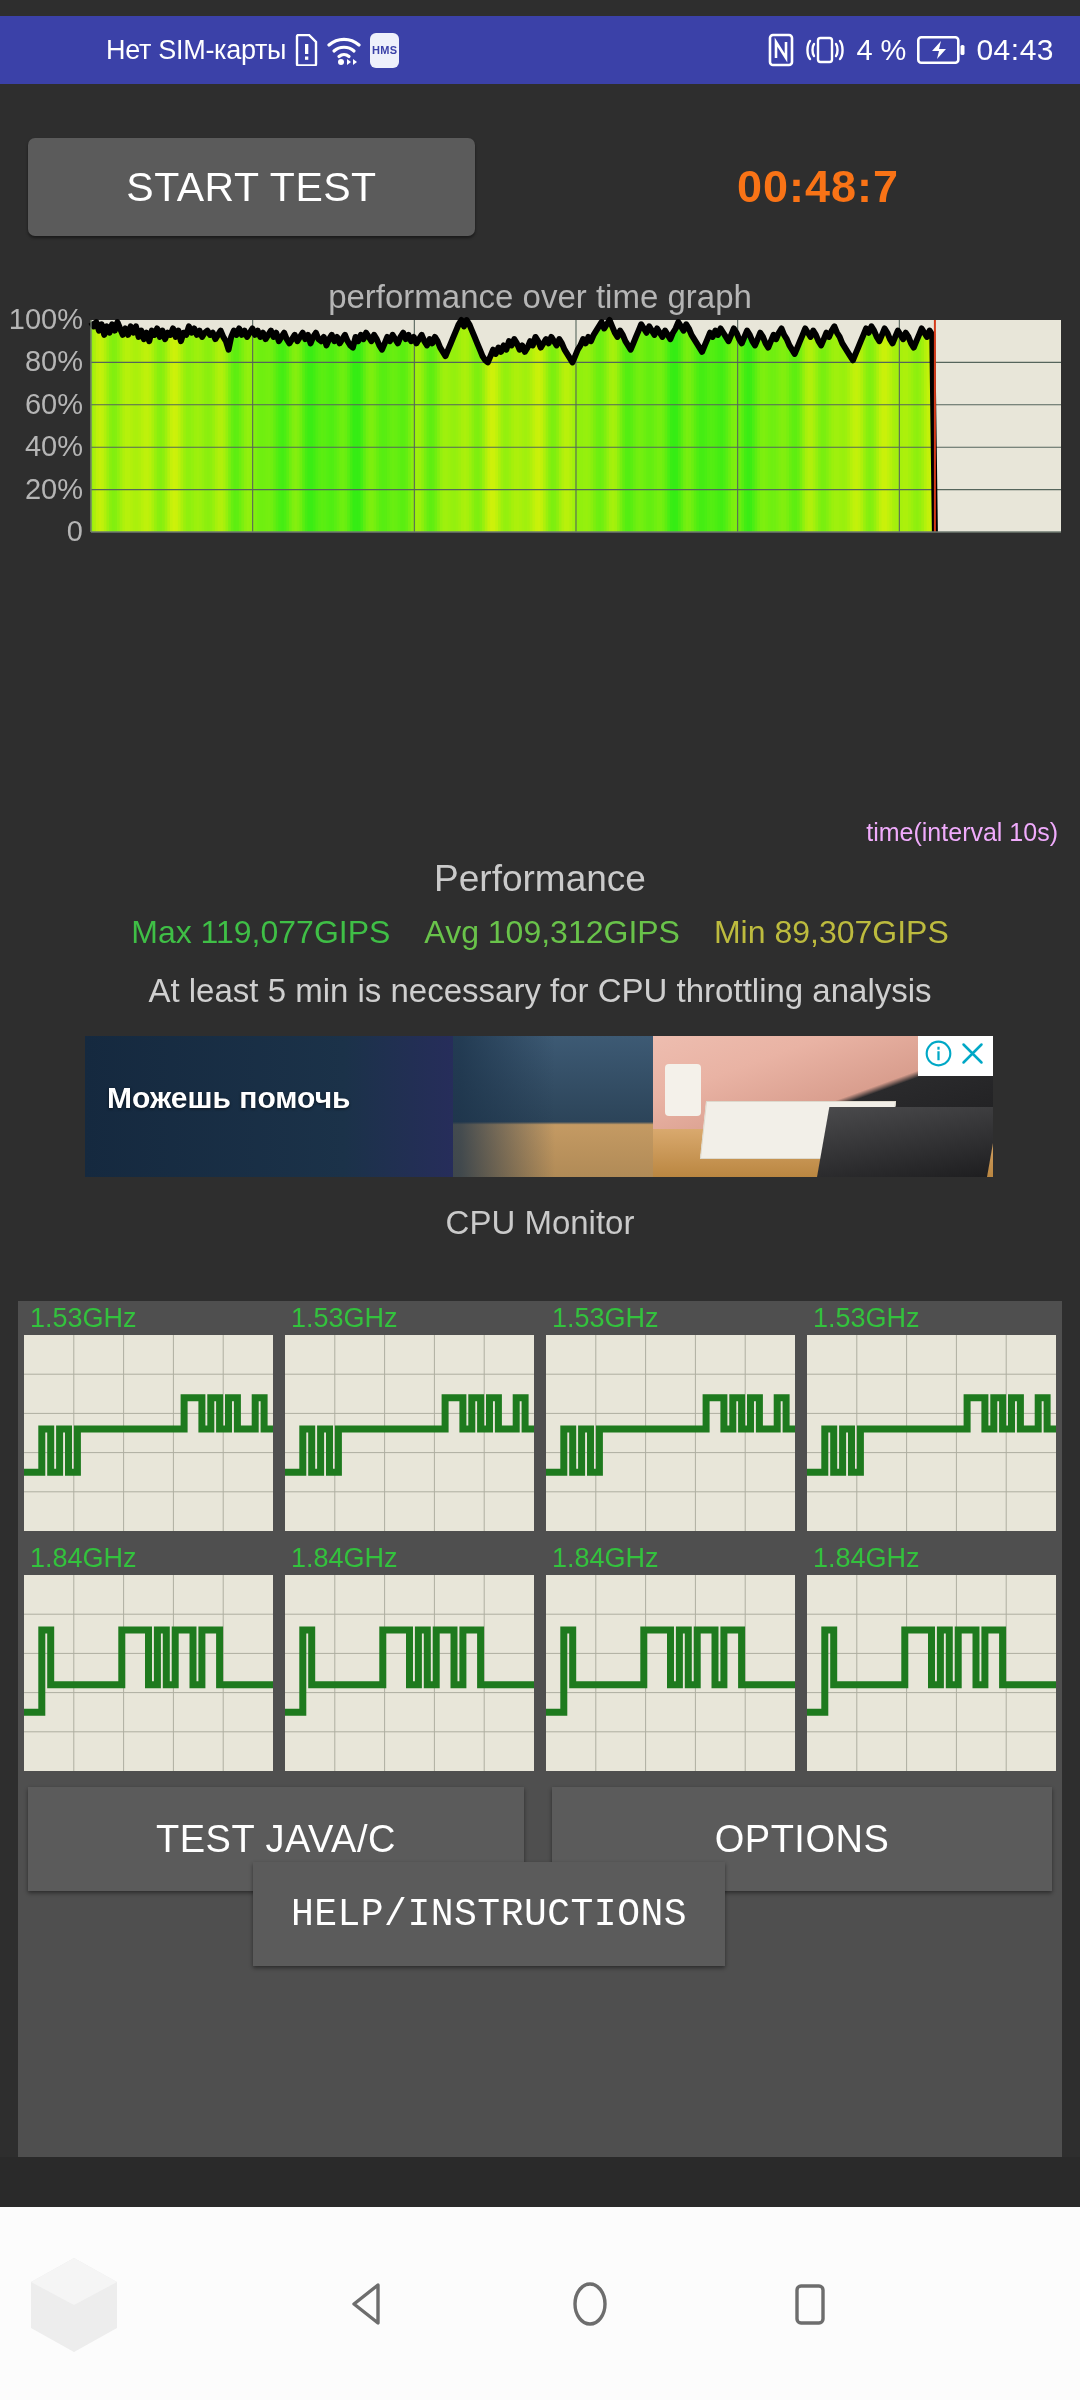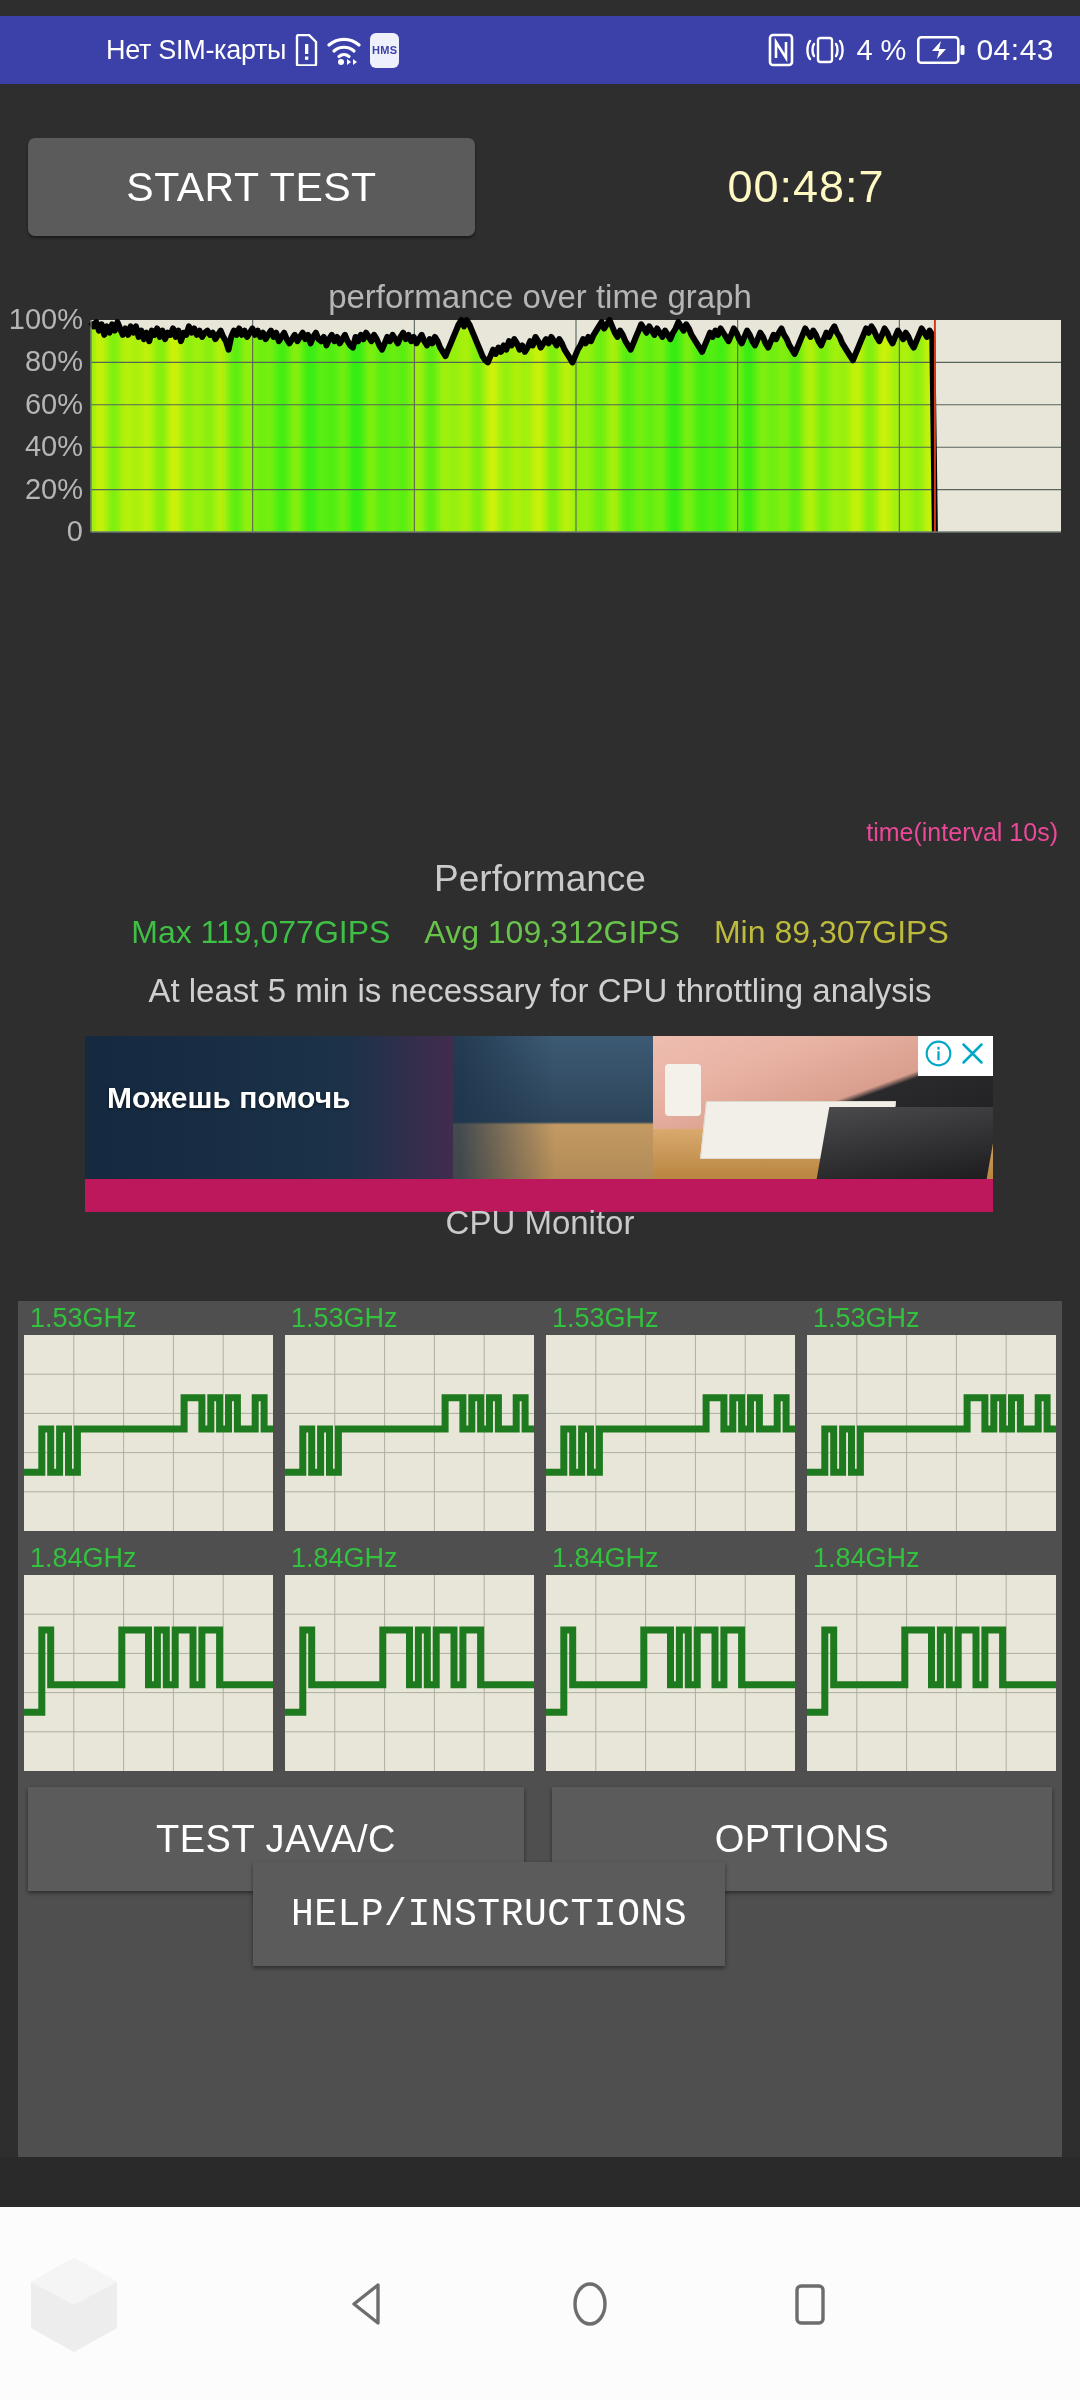--- a/index.html
+++ b/index.html
@@ -30,55 +30,55 @@
   
   #start-test-button{
     position:absolute; left:28px; top:138px; width:447px; height:98px;
     background:#5b5b5b; border:none; border-radius:7px;
     color:#fff; font-size:41px; letter-spacing:.5px;
     font-family:"Liberation Sans", sans-serif;
     box-shadow:0 2px 3px rgba(0,0,0,.45);
     display:flex; align-items:center; justify-content:center; cursor:pointer;
   }
   #timer-display{
-    position:absolute; left:560px; top:138px; width:492px; height:98px;
+    position:absolute; left:572px; top:138px; width:492px; height:98px;
     display:flex; align-items:center; justify-content:center;
-    color:#fef9c3; font-size:45px; letter-spacing:1px;
+    color:#f97316; font-size:45px; letter-spacing:1px;font-weight:bold;
   }
 
   
   #graph-title{
     position:absolute; left:0; top:278px; width:1080px; text-align:center;
     color:#b5b5b5; font-size:33px;
   }
   #perf-graph-wrap{ position:absolute; left:0; top:300px; width:1080px; height:260px; }
   #perf-svg{ display:block; }
   #axis-caption{
-    position:absolute; right:22px; top:818px; color:#ec4899; font-size:25px;
+    position:absolute; right:22px; top:818px; color:#f0abfc; font-size:25px;
   }
 
   
   #perf-heading{
     position:absolute; left:0; top:858px; width:1080px; text-align:center;
     color:#cacaca; font-size:37px;
   }
   #perf-stats{
     position:absolute; left:0; top:914px; width:1080px;
     display:flex; justify-content:center; align-items:baseline; gap:34px;
     font-size:32px;
   }
   #note-line{
     position:absolute; left:0; top:972px; width:1080px; text-align:center;
     color:#cfcfcf; font-size:33px;
   }
 
   
   #ad-banner{
-    position:absolute; left:85px; top:1036px; width:908px; height:176px;
-    overflow:hidden; background:#be185d; cursor:pointer;
+    position:absolute; left:85px; top:1036px; width:908px; height:141px;
+    overflow:hidden; background:#4c1d95; cursor:pointer;
   }
   #ad-photo{
     position:absolute; right:0; top:0; width:540px; height:143px;
     background:
       radial-gradient(ellipse at 70% 95%, #f0e5d6 0%, #f0e5d6 8%, transparent 9%),
       linear-gradient(160deg,#f3c9bd 0%, #e9b3a4 40%, #d99e8e 60%, #2a2a2c 62%, #1a1a1c 100%),
       #223245;
   }
   #ad-photo:after{
     content:""; position:absolute; left:0; top:0; width:200px; height:143px;

